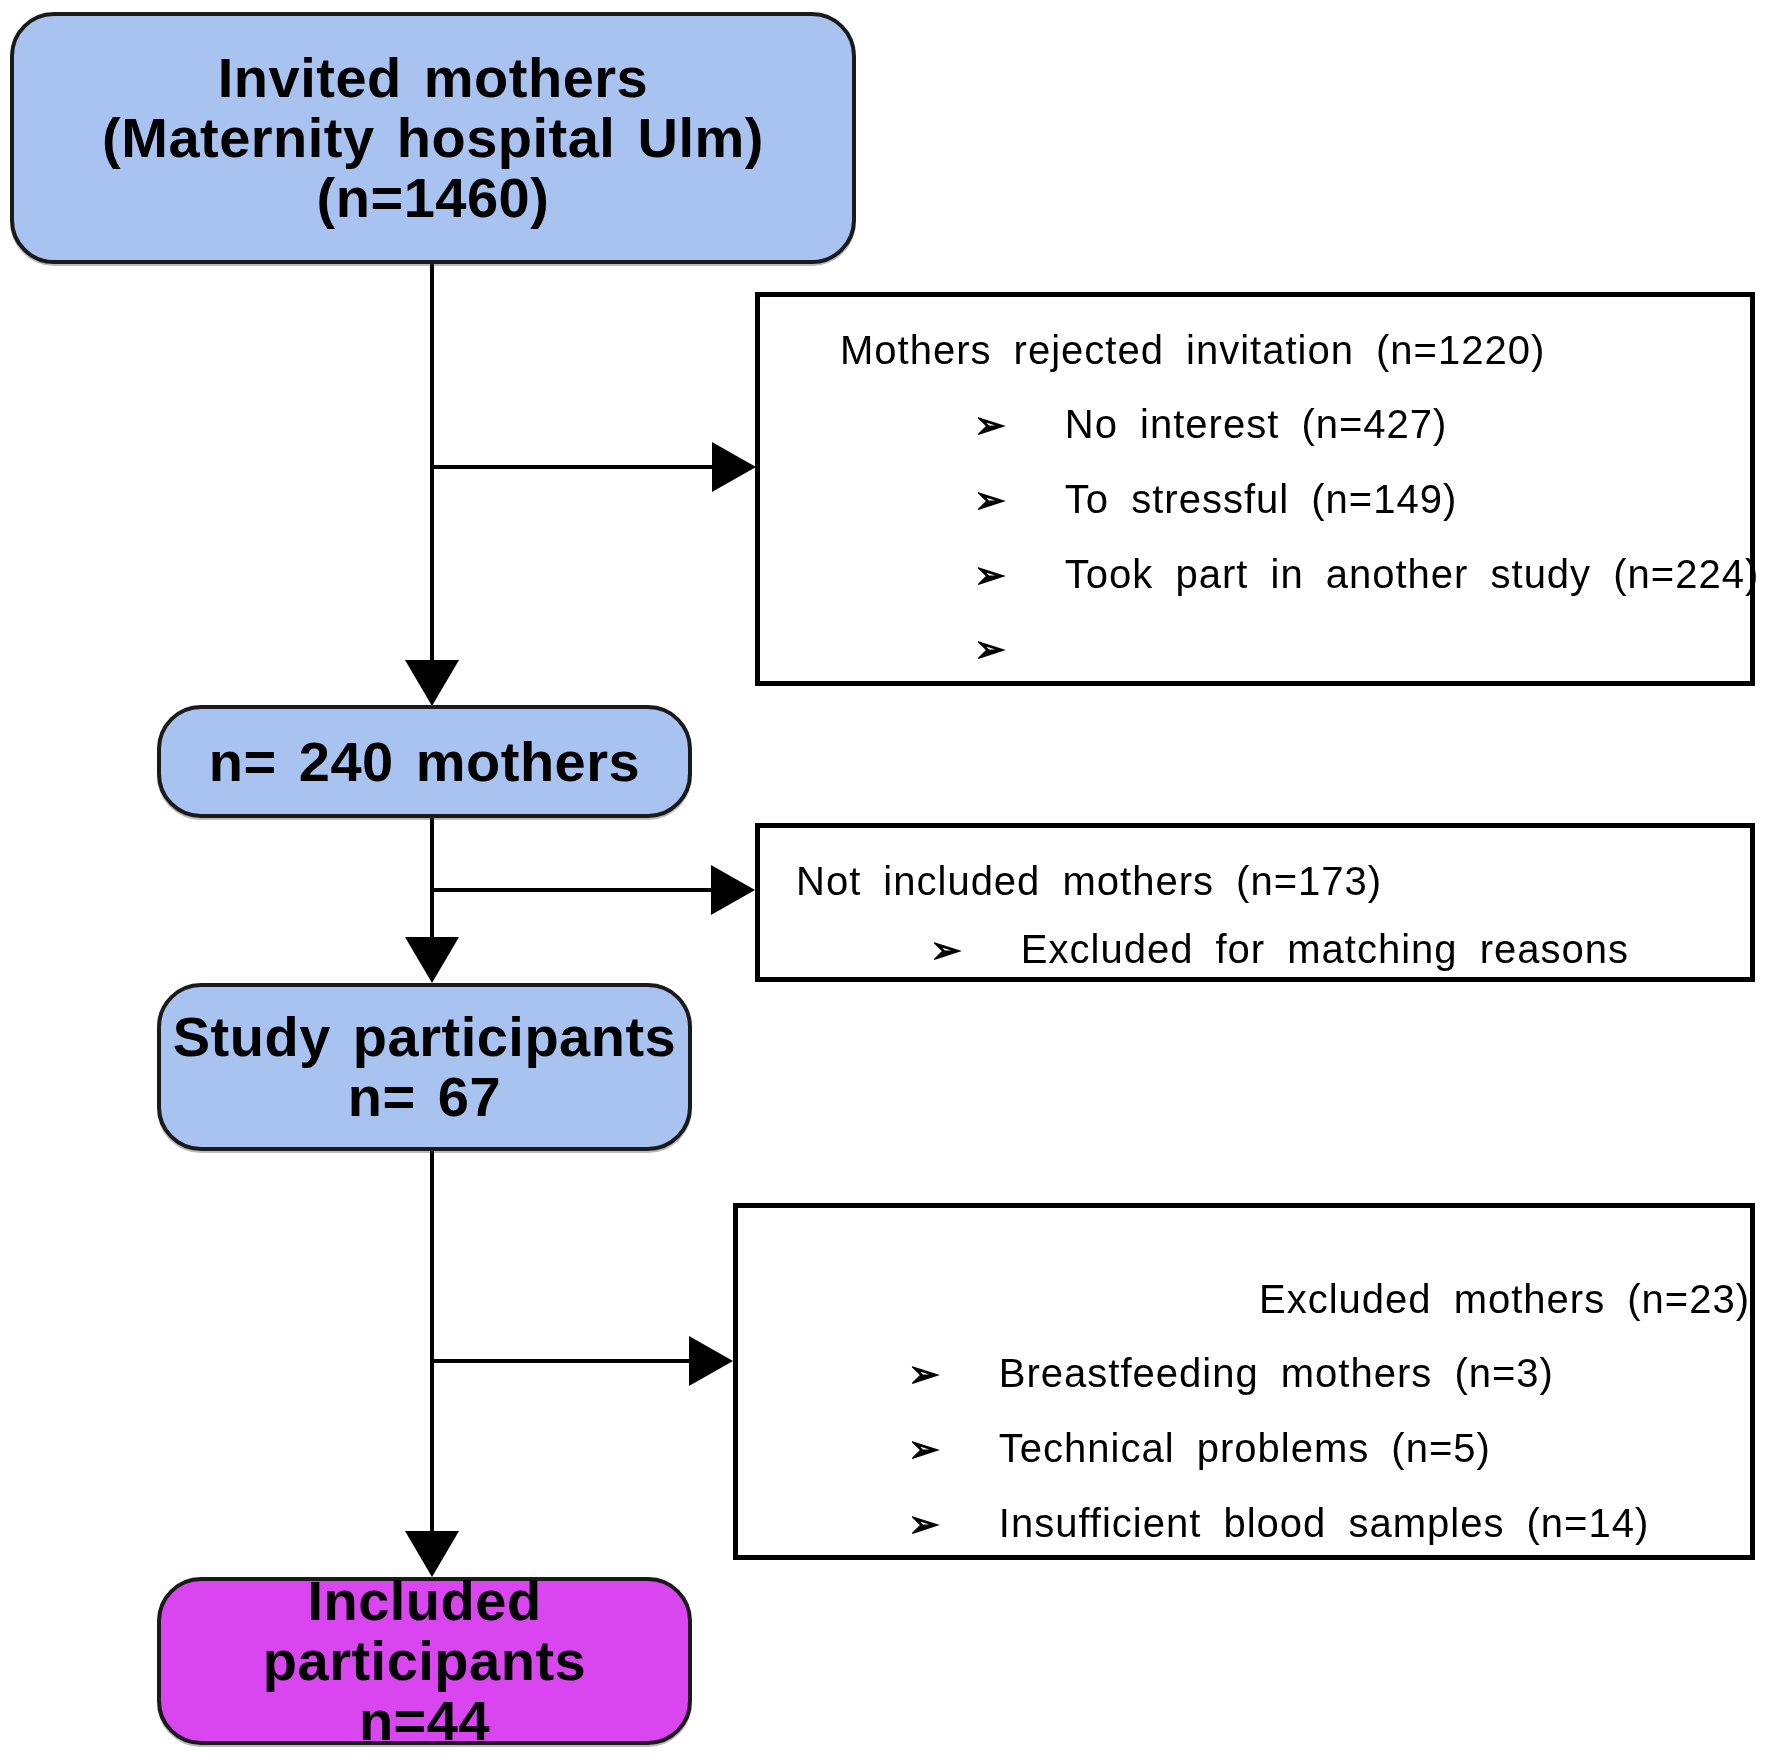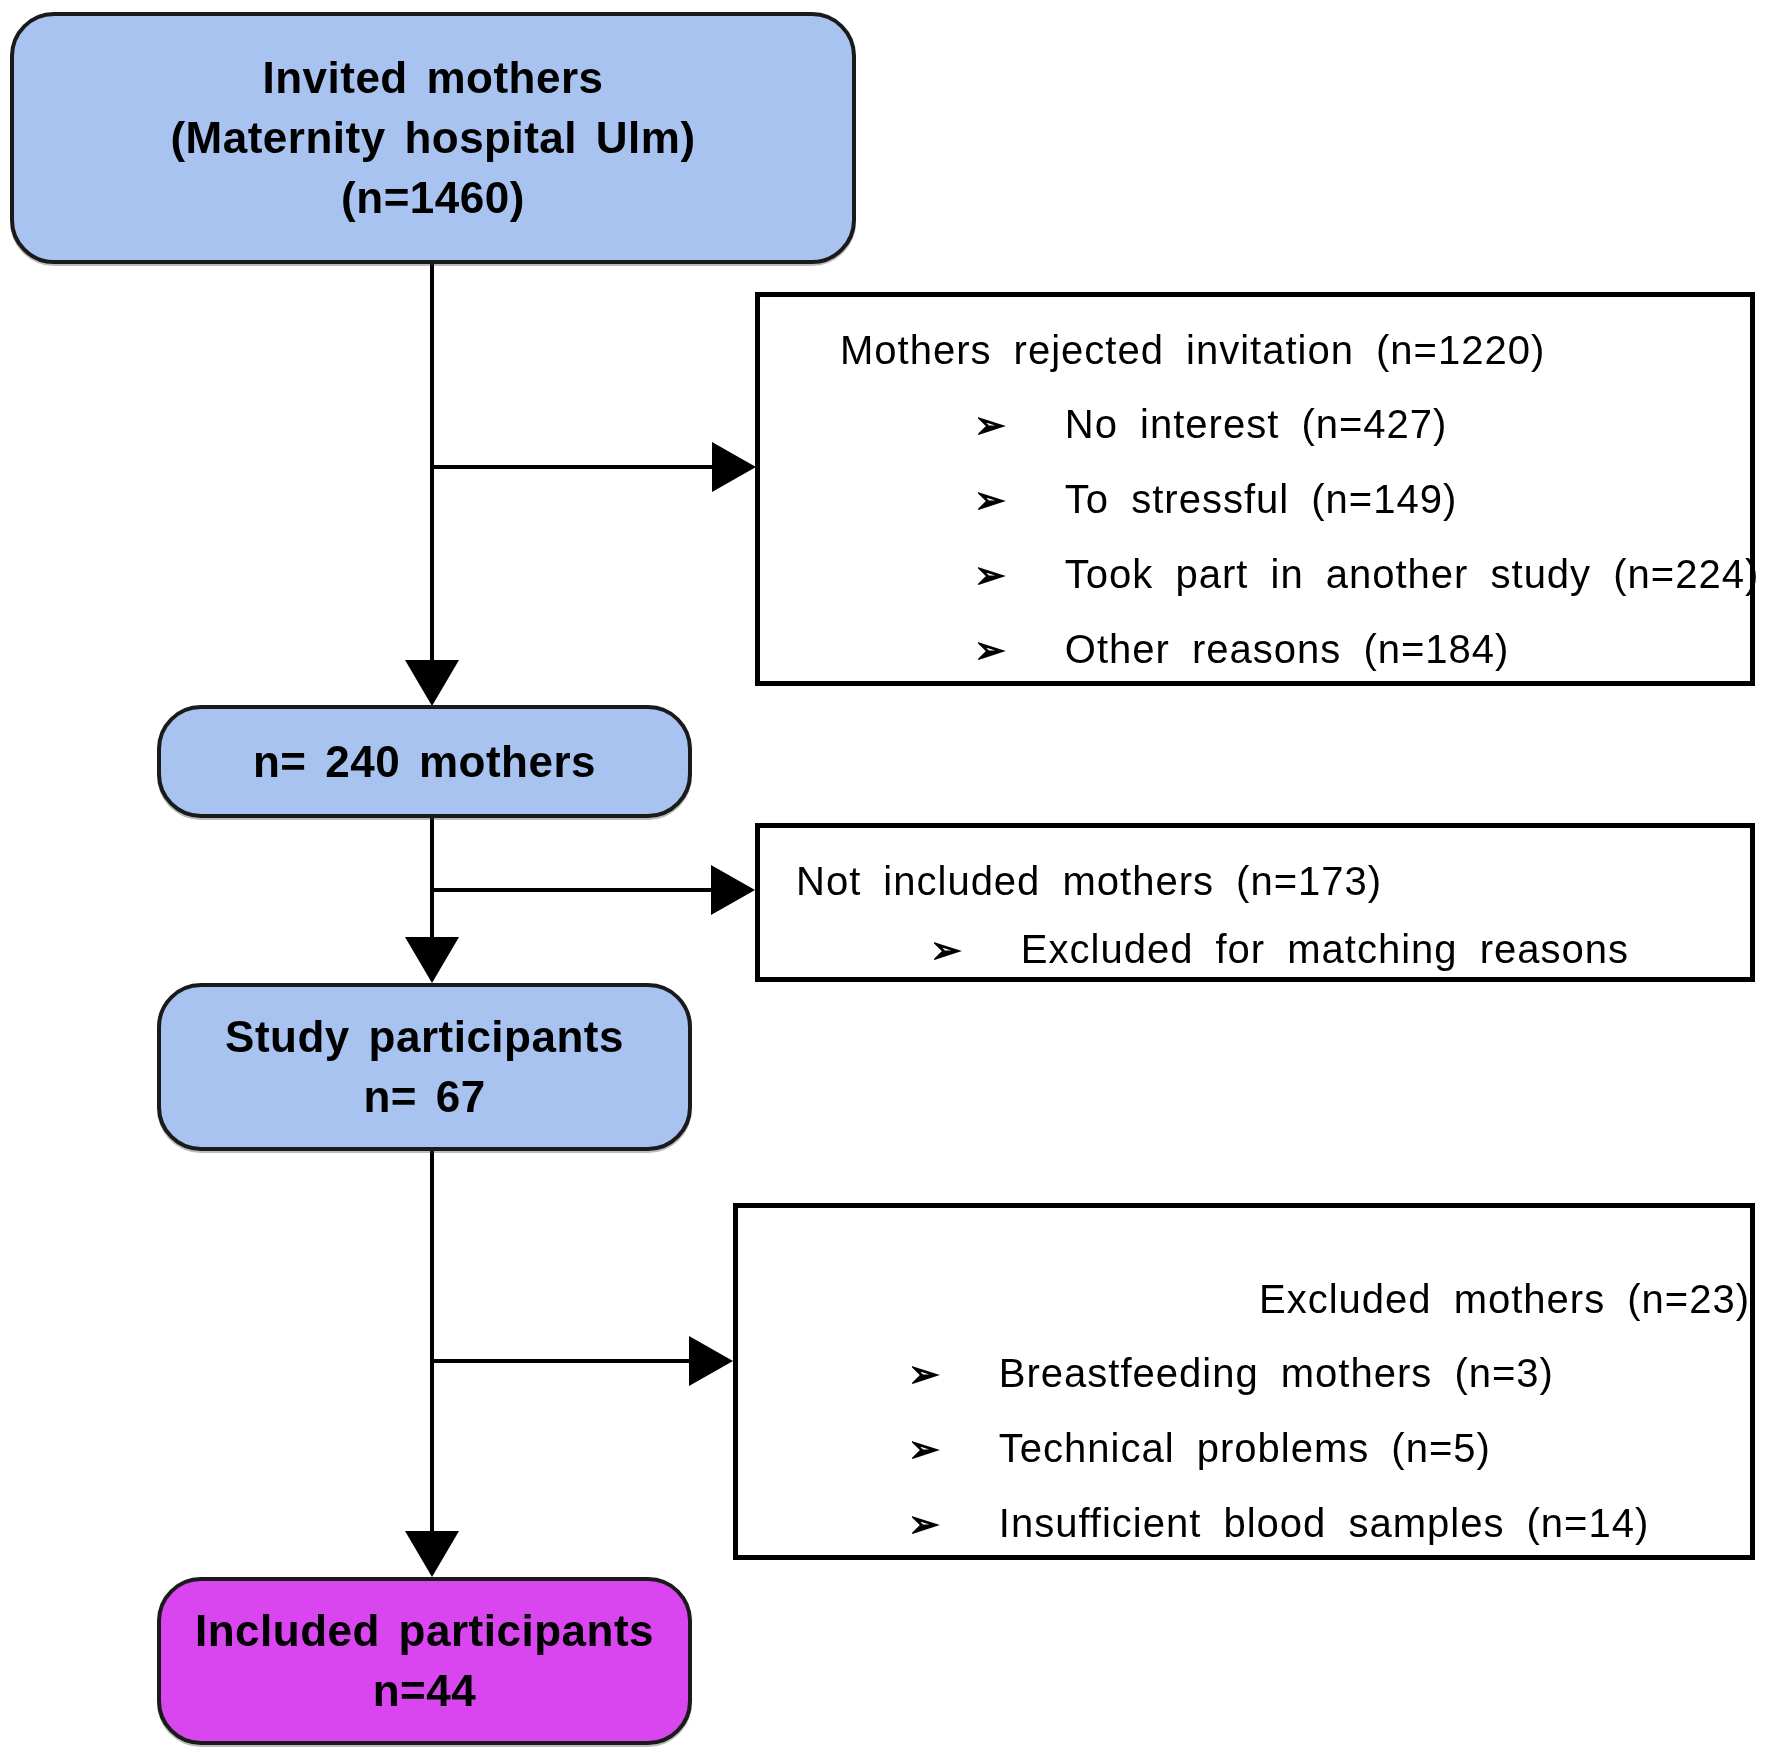--- a/index.html
+++ b/index.html
@@ -5,21 +5,21 @@
   html,body{margin:0;padding:0;background:#ffffff;}
   .canvas{
     position:relative;width:1772px;height:1761px;background:#ffffff;
     font-family:"Liberation Sans",sans-serif;color:#000;overflow:hidden;
   }
   
   .node{
     position:absolute;box-sizing:border-box;
     border:4px solid #1a1a1a;border-radius:44px;
     display:flex;flex-direction:column;align-items:center;justify-content:center;
-    text-align:center;font-weight:bold;font-size:44px;line-height:60px;
+    text-align:center;font-weight:bold;font-size:56px;line-height:60px;
     word-spacing:6px;letter-spacing:0.5px;
     box-shadow:0 2px 0 rgba(60,60,60,0.35);
   }
   
   .sidebox{
     position:absolute;box-sizing:border-box;background:#ffffff;
     border:5px solid #000000;font-size:40px;line-height:46px;
     letter-spacing:1px;word-spacing:10px;
   }
   .sidebox .title{margin:30px 0 0 36px;}
@@ -85,21 +85,20 @@
     <div class="bullet">
       <span class="glyph">➢</span>
       <span class="btext">To stressful (n=149)</span>
     </div>
     <div class="bullet">
       <span class="glyph">➢</span>
       <span class="btext">Took part in another study (n=224)</span>
     </div>
     <div class="bullet">
       <span class="glyph">➢</span>
-      <span class="btext">Other reasons (n=184)</span>
     </div>
   </div>
 
   <div class="sidebox" style="left: 755px; top: 823px; width: 1000px; height: 159px; border-color: rgb(0, 0, 0);">
     <div class="title">Not included mothers (n=173)</div>
     <div class="bullet" style="margin-top:22px;">
       <span class="glyph">➢</span>
       <span class="btext">Excluded for matching reasons</span>
     </div>
   </div>

